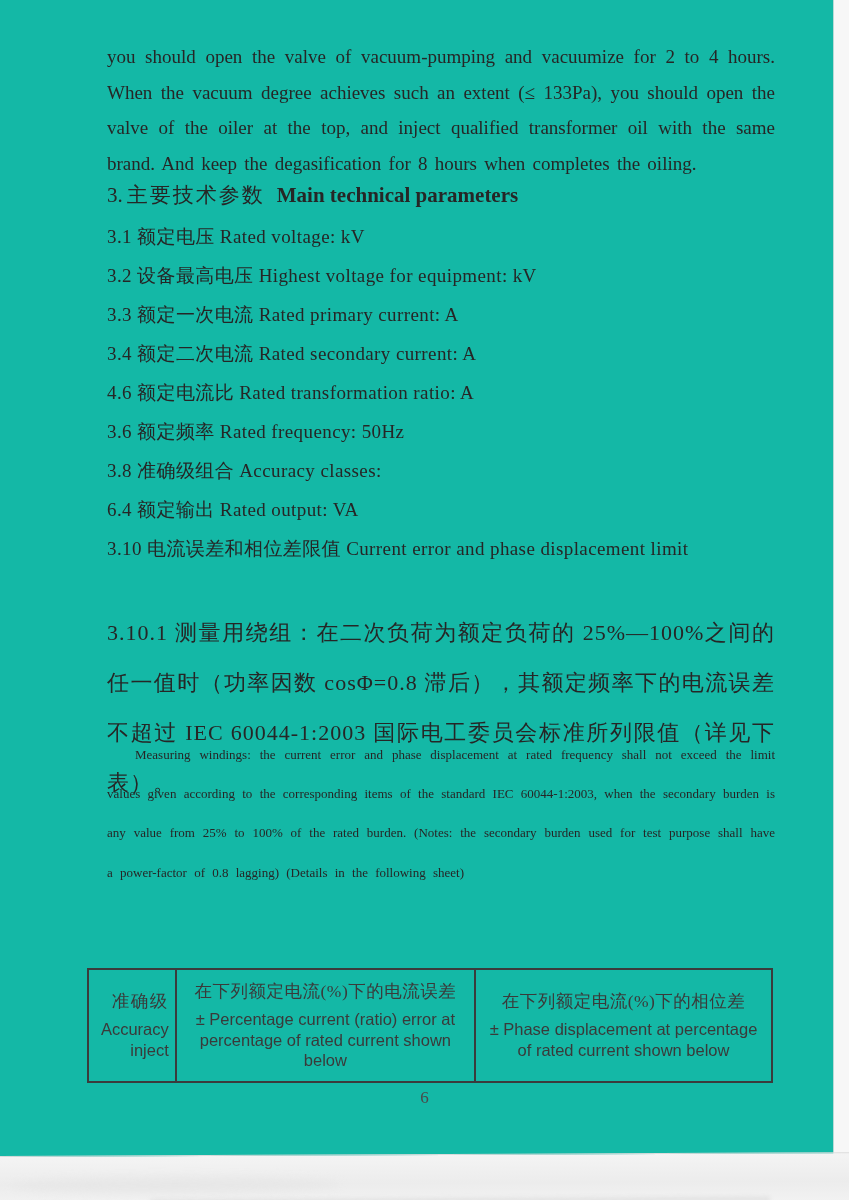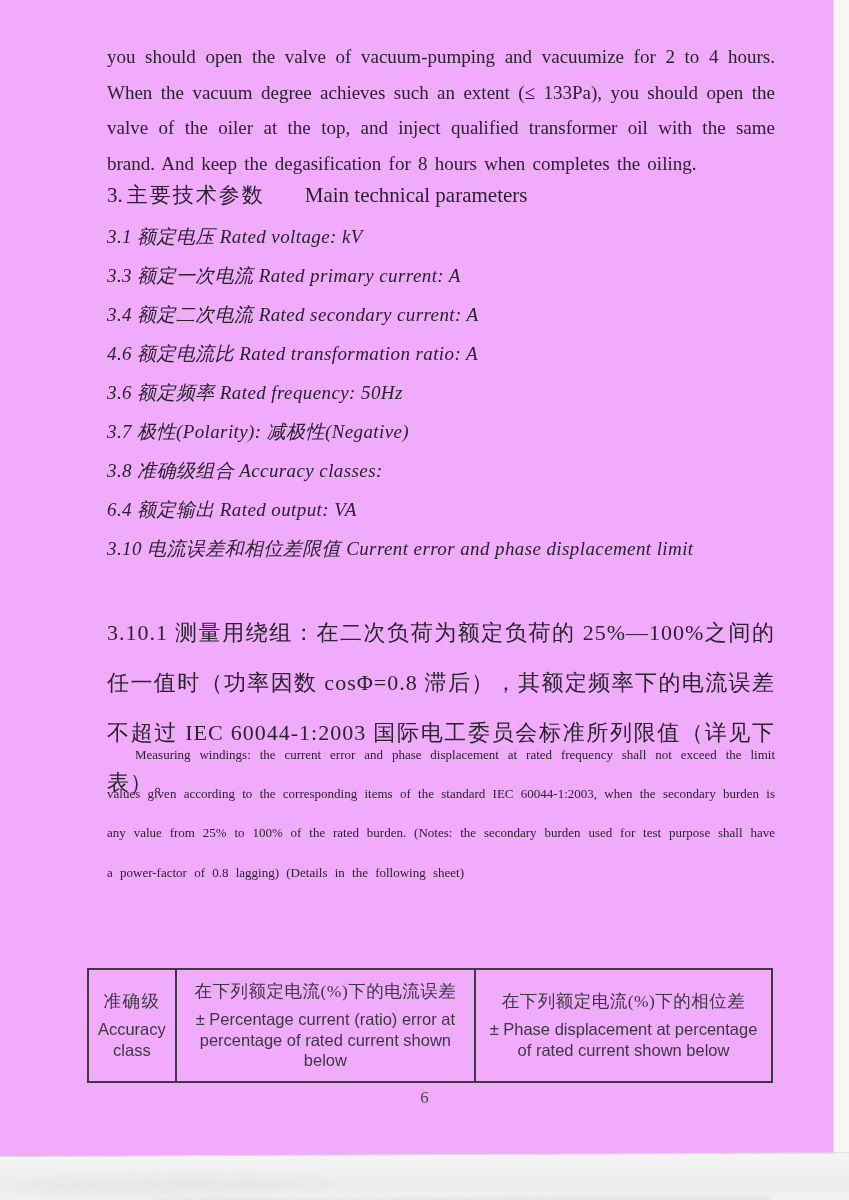--- a/index.html
+++ b/index.html
@@ -1,21 +1,21 @@
 <!DOCTYPE html>
 <html><head>
 <meta charset="utf-8">
 <style>
   * { margin: 0; padding: 0; box-sizing: border-box; }
   html, body { background: #ffffff; }
   .page {
     position: relative;
     width: 849px;
     height: 1200px;
-    background: #f0abfc;
+    background: #14b8a6;
     overflow: hidden;
     font-family: "Liberation Serif", "DejaVu Serif", serif;
     color: #262626;
   }
   
   .scan-right-edge {
     position: absolute; top: 0; right: 15px; width: 1px; height: 1160px;
     background: #e2e2e2; opacity: .8;
   }
   .scan-right-fill {
@@ -45,22 +45,22 @@
     word-spacing: 2.5px;
   }
   .p-intro { top: 39px; }
   .heading {
     top: 181px;
     font-size: 21px;
     font-weight: normal;
     white-space: nowrap;
   }
   .heading .h-zh { margin-left: 4px; letter-spacing: 2px; }
-  .heading .h-en { margin-left: 40px; }
-  .items-list { top: 217px; font-style: italic; }
+  .heading .h-en { margin-left: 12px; font-weight: bold; }
+  .items-list { top: 217px; }
   .item-line {
     font-size: 19px;
     line-height: 39px;
     height: 39px;
     white-space: nowrap;
     letter-spacing: .4px;
   }
   .p-zh-3101 {
     top: 608px;
     font-size: 22px;
@@ -85,21 +85,21 @@
     border-collapse: collapse;
     table-layout: fixed;
   }
   .acc-table td {
     border: 2px solid #3b3b3b;
     text-align: center;
     vertical-align: middle;
     padding: 9px 6px 10px 6px;
     height: 91px;
   }
-  .acc-table .col-1 { width: 78px; }
+  .acc-table .col-1 { width: 78px; text-align: right; }
   .acc-table .col-2 { width: 266px; }
   .acc-table .col-3 { width: 264px; }
   .cell-zh {
     font-family: "Liberation Serif", "DejaVu Serif", serif;
     font-size: 17.5px;
     letter-spacing: 1.5px;
     margin-bottom: 6px;
     color: #3a3a3a;
   }
   .cell-zh.small { letter-spacing: .5px; }
@@ -123,40 +123,40 @@
 <div class="page">
 
   <p class="block p-body p-intro">you should open the valve of vacuum-pumping and vacuumize for 2 to 4 hours. When the vacuum degree achieves such an extent (≤ 133Pa), you should open the valve of the oiler at the top, and inject qualified transformer oil with the same brand. And keep the degasification for 8 hours when completes the oiling.</p>
 
   <h3 class="block heading">
     <span>3.</span><span class="h-zh">主要技术参数</span><span class="h-en">Main technical parameters</span>
   </h3>
 
   <div class="block items-list">
     <div class="item-line">3.1 额定电压 Rated voltage: kV</div>
+    <div class="item-line">3.2 设备最高电压 Highest voltage for equipment: kV</div>
     <div class="item-line">3.3 额定一次电流  Rated primary current: A</div>
     <div class="item-line">3.4 额定二次电流 Rated secondary current: A</div>
     <div class="item-line">4.6 额定电流比  Rated transformation ratio: A</div>
     <div class="item-line">3.6 额定频率  Rated frequency: 50Hz</div>
-    <div class="item-line">3.7 极性(Polarity): 减极性(Negative)</div>
     <div class="item-line">3.8 准确级组合  Accuracy classes:</div>
     <div class="item-line">6.4 额定输出 Rated output: VA</div>
     <div class="item-line">3.10 电流误差和相位差限值 Current error and phase displacement limit</div>
   </div>
 
   <p class="block p-zh-3101">3.10.1 测量用绕组：在二次负荷为额定负荷的 25%—100%之间的任一值时（功率因数 cosΦ=0.8 滞后），其额定频率下的电流误差不超过 IEC 60044-1:2003 国际电工委员会标准所列限值（详见下表）。</p>
 
   <p class="block p-measuring">Measuring windings: the current error and phase displacement at rated frequency shall not exceed the limit values given according to the corresponding items of the standard IEC 60044-1:2003, when the secondary burden is any value from 25% to 100% of the rated burden. (Notes: the secondary burden used for test purpose shall have a power-factor of 0.8 lagging) (Details in the following sheet)</p>
 
   <table class="acc-table">
     <tbody>
         <tr>
       <td class="col-1">
         <div class="cell-zh">准确级</div>
-        <div class="cell-en">Accuracy class</div>
+        <div class="cell-en">Accuracy inject</div>
       </td>
       <td class="col-2">
         <div class="cell-zh small">在下列额定电流(%)下的电流误差</div>
         <div class="cell-en">± Percentage current (ratio) error at percentage of rated current shown below</div>
       </td>
       <td class="col-3">
         <div class="cell-zh small">在下列额定电流(%)下的相位差</div>
         <div class="cell-en">± Phase displacement at percentage of rated current shown below</div>
       </td>
     </tr>

